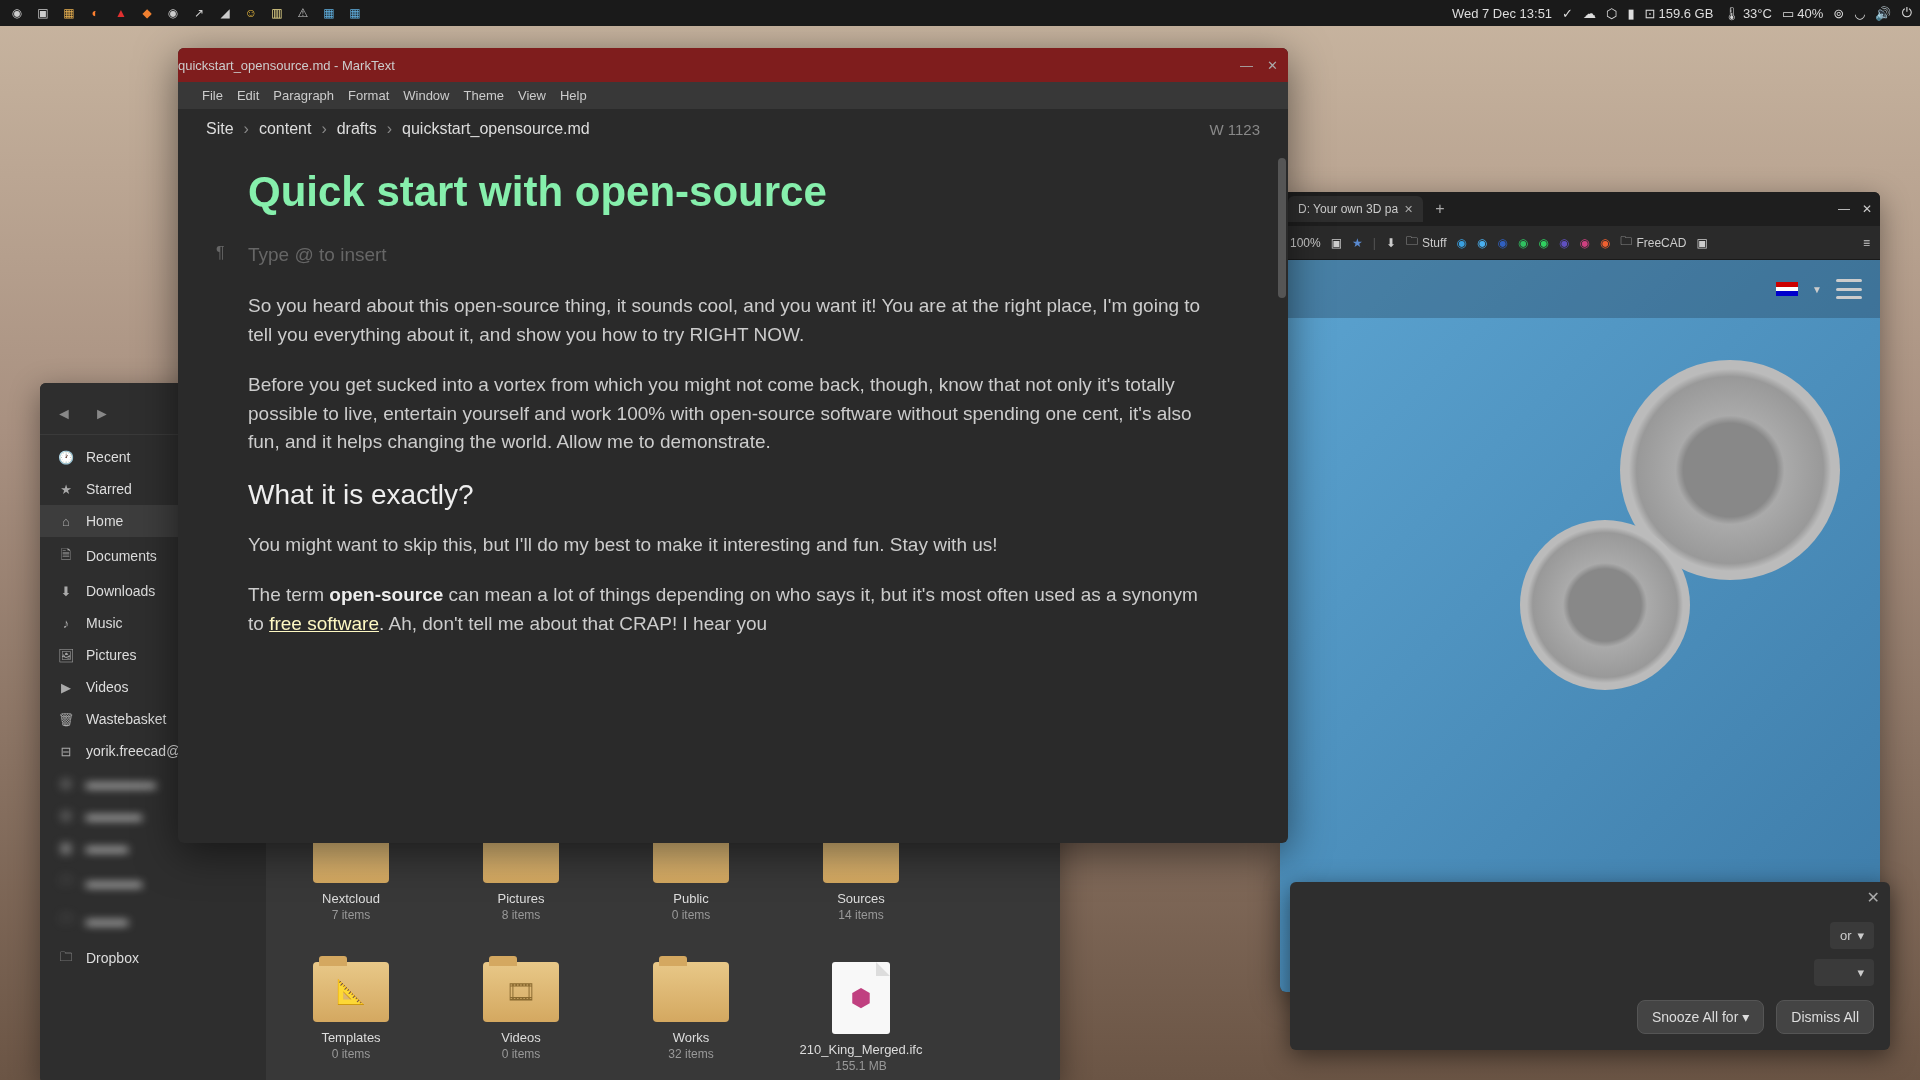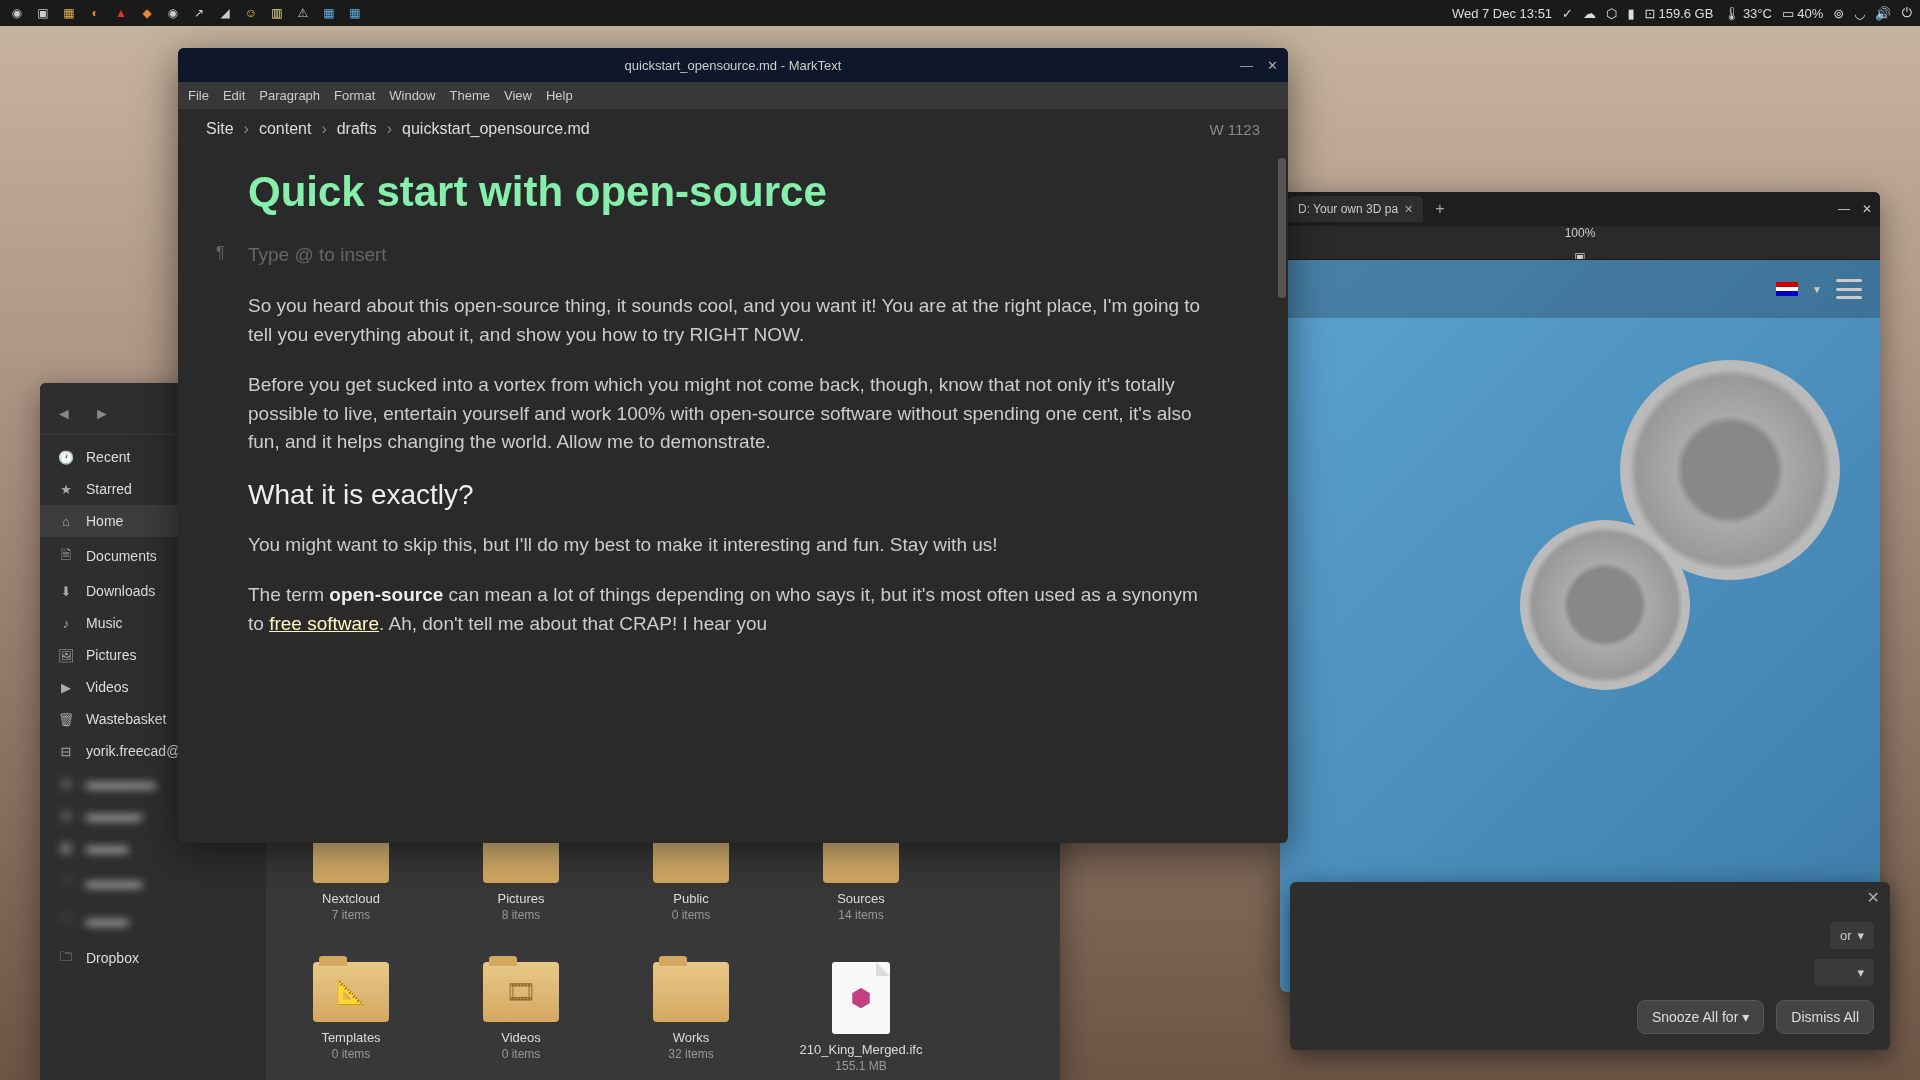--- a/index.html
+++ b/index.html
@@ -7,23 +7,23 @@
 
 
 .taskbar { position: absolute; top: 0; left: 0; right: 0; height: 26px; background: #1a1a1a; display: flex; align-items: center; padding: 0 8px; z-index: 100; }
 .taskbar-left { display: flex; gap: 8px; align-items: center; }
 .taskbar-icon { width: 18px; height: 18px; display: flex; align-items: center; justify-content: center; color: #ccc; font-size: 12px; }
 .taskbar-right { margin-left: auto; display: flex; gap: 10px; align-items: center; color: #ddd; font-size: 13px; }
 .tray-item { display: flex; align-items: center; gap: 3px; }
 
 
 .marktext { position: absolute; top: 48px; left: 178px; width: 1110px; height: 795px; background: #2a2a2a; border-radius: 6px; box-shadow: 0 10px 40px rgba(0,0,0,0.5); z-index: 50; display: flex; flex-direction: column; overflow: hidden; }
-.marktext-titlebar { height: 34px; background: #0f172a; display: flex; align-items: center; justify-content: center; position: relative; color: #ccc; font-size: 13px; }
+.marktext-titlebar { height: 34px; background: #7f1d1d; display: flex; align-items: center; justify-content: flex-start; position: relative; color: #ccc; font-size: 13px; }
 .marktext-controls { position: absolute; right: 10px; display: flex; gap: 14px; color: #aaa; font-size: 13px; }
-.marktext-menubar { height: 28px; background: #383838; display: flex; align-items: center; padding: 0 10px; gap: 14px; color: #ccc; font-size: 13px; border-bottom: 1px solid #2a2a2a; }
+.marktext-menubar { height: 28px; background: #383838; display: flex; align-items: center; padding: 0 24px; gap: 14px; color: #ccc; font-size: 13px; border-bottom: 1px solid #2a2a2a; }
 .marktext-menubar span { cursor: pointer; }
 .marktext-breadcrumb { height: 38px; display: flex; align-items: center; padding: 0 28px; color: #ddd; font-size: 16px; position: relative; }
 .breadcrumb-sep { margin: 0 10px; color: #888; }
 .word-count { position: absolute; right: 28px; color: #888; font-size: 15px; }
 .marktext-content { flex: 1; padding: 20px 70px; overflow: hidden; position: relative; }
 .marktext-content h1 { color: #86efac; font-size: 42px; font-weight: 700; margin-bottom: 28px; }
 .placeholder-line { color: #666; font-size: 19px; margin-bottom: 26px; position: relative; }
 .pilcrow { position: absolute; left: -32px; color: #666; font-size: 16px; }
 .marktext-content p { color: #ccc; font-size: 19px; line-height: 1.5; margin-bottom: 22px; }
 .marktext-content h2 { color: #eee; font-size: 28px; font-weight: 400; margin: 10px 0 20px; }
@@ -48,21 +48,21 @@
 .file-doc-icon::after { content:''; position:absolute; top:0; right:0; width:14px; height:14px; background:#ddd; clip-path: polygon(0 0, 100% 100%, 0 100%); }
 .file-meta { color: #999; font-size: 12px; margin-top: 2px; }
 
 
 .browser { position: absolute; top: 192px; left: 1280px; width: 600px; height: 800px; background: #2a2a2a; border-radius: 6px; z-index: 20; overflow: hidden; box-shadow: 0 8px 30px rgba(0,0,0,0.4); }
 .browser-tabs { height: 34px; background: #1e1e1e; display: flex; align-items: center; padding: 0 8px; gap: 6px; }
 .browser-tab { background: #2e2e2e; padding: 6px 10px; border-radius: 6px 6px 0 0; color: #ccc; font-size: 12px; display: flex; align-items: center; gap: 6px; max-width: 200px; white-space: nowrap; overflow: hidden; }
 .tab-close { color: #aaa; font-size: 11px; }
 .tab-plus { color: #aaa; font-size: 16px; padding: 0 6px; }
 .browser-winctrl { margin-left: auto; display: flex; gap: 12px; color: #ccc; font-size: 12px; }
-.browser-toolbar { height: 34px; background: #2a2a2a; display: flex; align-items: center; padding: 0 10px; gap: 10px; color: #ccc; font-size: 12px; border-bottom: 1px solid #1a1a1a; overflow: hidden; flex-direction: column; }
+.browser-toolbar { height: 34px; background: #2a2a2a; display: flex; align-items: center; padding: 0 10px; gap: 10px; color: #ccc; font-size: 12px; border-bottom: 1px solid #1a1a1a; overflow: hidden; }
 .bookmark { display: flex; align-items: center; gap: 4px; white-space: nowrap; }
 .browser-content { height: calc(100% - 68px); background: linear-gradient(135deg, #5ba3d0 0%, #3d7ba8 100%); position: relative; overflow: hidden; }
 .browser-header { height: 58px; background: rgba(30,50,70,0.3); display: flex; align-items: center; justify-content: flex-end; padding: 0 18px; gap: 14px; }
 .flag { width: 22px; height: 14px; background: linear-gradient(#c00 33%, #fff 33% 66%, #00c 66%); }
 .hamburger { width: 26px; height: 20px; display: flex; flex-direction: column; justify-content: space-between; }
 .hamburger span { height: 3px; background: #ccc; border-radius: 2px; }
 .gears { position: absolute; top: 80px; right: -80px; width: 500px; height: 400px; }
 .gear { position: absolute; border-radius: 50%; background: radial-gradient(circle, #888 30%, #aaa 35%, #999 60%, #bbb 65%); }
 .gear.g1 { width: 220px; height: 220px; top: 20px; right: 120px; }
 .gear.g2 { width: 170px; height: 170px; top: 180px; right: 270px; }

